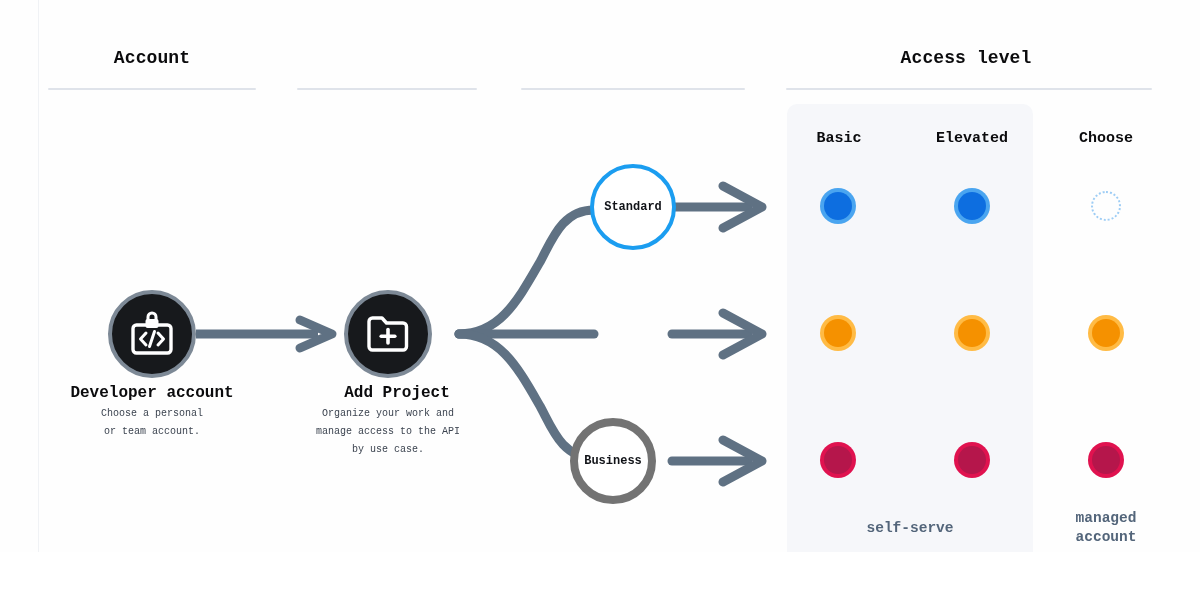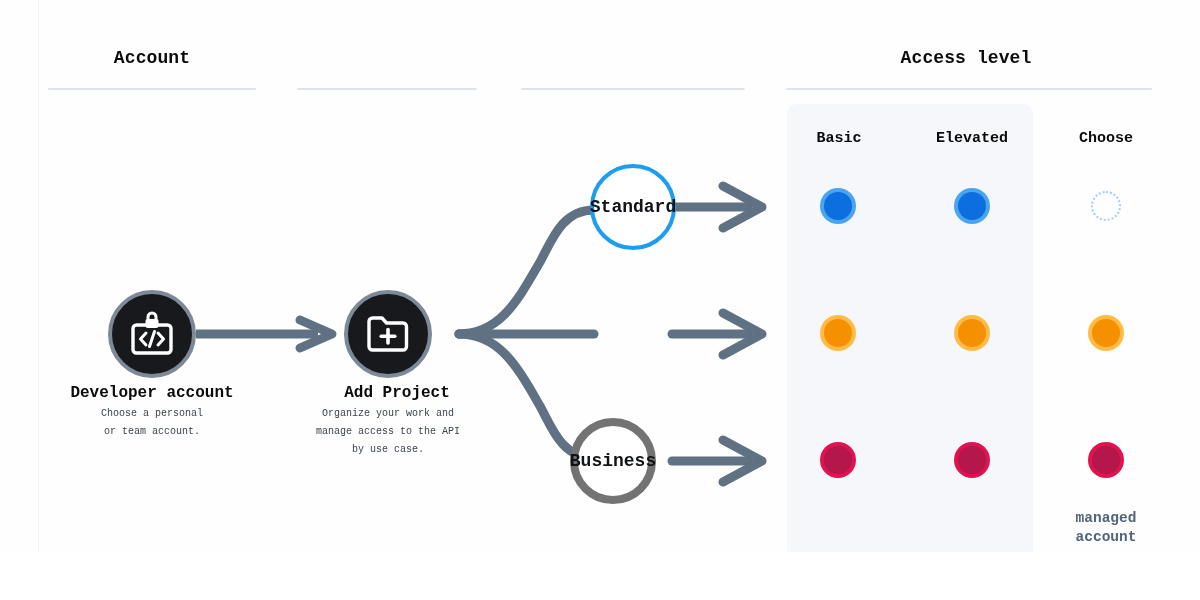--- a/index.html
+++ b/index.html
@@ -85,21 +85,21 @@
     height: 86px;
     border-radius: 50%;
     background: #ffffff;
     box-sizing: border-box;
     display: flex;
     align-items: center;
     justify-content: center;
     z-index: 4;
   }
   .track span {
-    font-size: 18px;
+    font-size: 12px;
     font-weight: bold;
     color: #111318;
     text-align: left;
     line-height: 17px;
     display: block;
   }
 
   
   .access-panel {
     position: absolute;
@@ -245,16 +245,17 @@
   <div class="dot-dashed" style="left:1091px; top:191px;"></div>
 
   <div class="dot" style="left:824px; top:319px; background:#f59100; box-shadow:0 0 0 4px #ffbb45;"></div>
   <div class="dot" style="left:958px; top:319px; background:#f59100; box-shadow:0 0 0 4px #ffbb45;"></div>
   <div class="dot" style="left:1092px; top:319px; background:#f59100; box-shadow:0 0 0 4px #ffbb45;"></div>
 
   <div class="dot" style="left:824px; top:446px; background:#b5164b; box-shadow:0 0 0 4px #e0124f;"></div>
   <div class="dot" style="left:958px; top:446px; background:#b5164b; box-shadow:0 0 0 4px #e0124f;"></div>
   <div class="dot" style="left:1092px; top:446px; background:#b5164b; box-shadow:0 0 0 4px #e0124f;"></div>
 
+  <div class="foot-label" style="left:830px; top:518px;">self-serve</div>
   <div class="foot-label" style="left:1026px; top:508px;">managed</div>
   <div class="foot-label" style="left:1026px; top:527px;">account</div>
 
 </div>
 
 </body></html>

